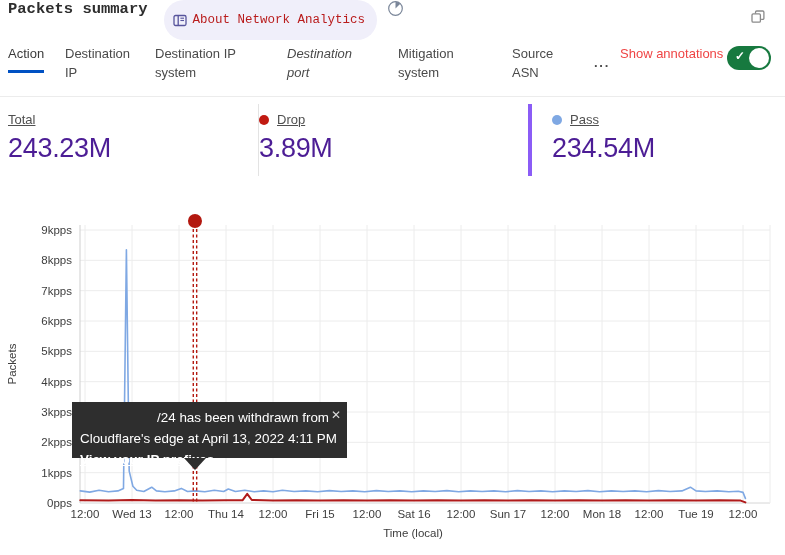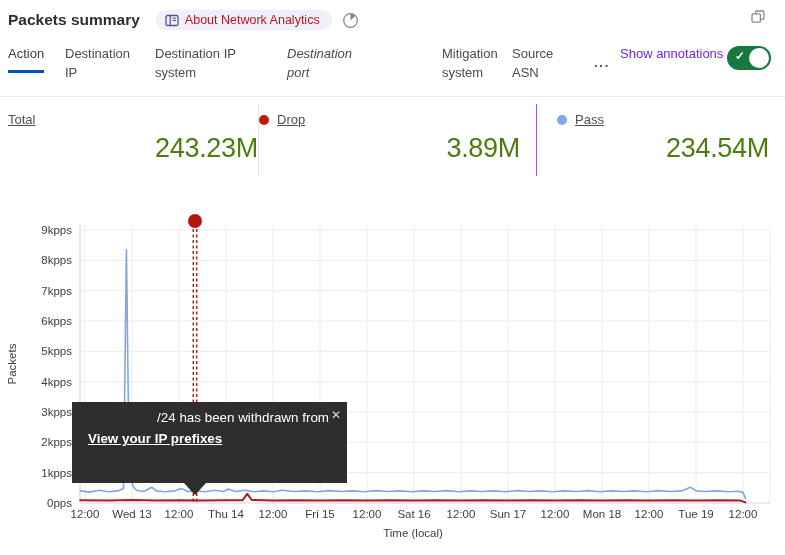--- a/index.html
+++ b/index.html
@@ -1,69 +1,69 @@
 <!DOCTYPE html>
 <html><head>
 <meta charset="utf-8">
 <style>
   html,body{margin:0;padding:0;}
   body{width:785px;height:555px;overflow:hidden;background:#fff;
        font-family:"Liberation Sans",sans-serif;color:#333;position:relative;}
   .root{position:relative;width:785px;height:555px;}
 
   
-  .header{position:absolute;top:0;left:0;right:0;height:40px;display:flex;align-items:center;padding-left:8px;box-sizing:border-box;}
+  .header{position:absolute;top:0;left:0;right:0;height:40px;display:flex;padding-left:8px;box-sizing:border-box;font-family:Liberation Mono, monospace;}
   .title{font-size:15.5px;font-weight:bold;color:#2e2e2e;}
   .badge{display:inline-flex;align-items:center;gap:6px;background:#f0effa;color:#b91c1c;
          border-radius:999px;padding:3px 12px 3px 9px;font-size:12.5px;margin-left:16px;}
   .pie-icon{margin-left:10px;display:inline-flex;}
   .expand{position:absolute;right:18px;top:8px;cursor:pointer;}
 
   
   .tabs{position:absolute;top:45px;left:0;right:0;height:52px;padding-left:8px;display:flex;
         align-items:flex-start;border-bottom:1px solid #ececec;box-sizing:border-box;}
   .tab{font-size:13px;color:#4a4a4a;line-height:1.45;cursor:pointer;box-sizing:border-box;}
   .tab:nth-child(1){width:57px;}
   .tab:nth-child(2){width:90px;}
   .tab:nth-child(3){width:132px;}
   .tab:nth-child(4){width:111px;font-style:italic;}
   .tab:nth-child(5){width:114px;}
   .tab:nth-child(6){width:82px;}
   .tab .lbl{display:inline-block;}
   .tab:nth-child(2) .lbl{max-width:75px;}
   .tab:nth-child(3) .lbl{max-width:96px;}
   .tab:nth-child(4) .lbl{max-width:80px;}
-  .tab:nth-child(5) .lbl{max-width:75px;margin-left:44px;}
+  .tab:nth-child(5) .lbl{max-width:75px;}
   .tab:nth-child(6) .lbl{max-width:55px;}
   .tab.active .lbl{color:#3a3a3a;border-bottom:3px solid #0051c3;padding-bottom:6px;}
   .more-dots{width:26px;margin-top:13px;font-size:13px;letter-spacing:1px;color:#4a4a4a;cursor:pointer;font-weight:bold;}
-  .show-ann{width:107px;font-size:13px;color:#6d28d9;line-height:1.45;}
+  .show-ann{width:107px;font-size:13px;color:#ef4444;line-height:1.45;}
   .toggle{width:44px;height:24px;border-radius:12px;background:#17793f;position:relative;cursor:pointer;margin-top:1px;flex:none;}
   .toggle .check{position:absolute;left:8px;top:3px;color:#fff;font-size:12px;font-weight:bold;}
   .toggle .knob{position:absolute;right:2px;top:2px;width:20px;height:20px;border-radius:50%;background:#fff;}
 
   
   .stats{position:absolute;top:98px;left:0;right:0;height:84px;display:flex;}
   .stat{box-sizing:border-box;padding-top:14px;}
   .stat:nth-child(1){width:258px;padding-left:8px;}
   .stat:nth-child(2){width:262px;border-left:1px solid #e3e3e3;margin:6px 0;}
-  .stat:nth-child(3){flex:1;padding-left:20px;border-left:1px solid #8b5cf6;margin:6px 16px;}
+  .stat:nth-child(3){flex:1;padding-left:20px;border-left:4px solid #8b5cf6;margin:6px 8px;}
   .stat:nth-child(1){margin:6px 0;padding-top:8px;}
   .stat:nth-child(2),.stat:nth-child(3){padding-top:8px;}
   .stat-label{font-size:13px;color:#4f4f4f;display:flex;align-items:center;gap:8px;text-decoration:underline;}
   .dot{width:10px;height:10px;border-radius:50%;display:inline-block;flex:none;}
-  .stat-value{font-size:27px;color:#4d7c0f;margin-top:6px;letter-spacing:-0.3px;text-align:right;}
+  .stat-value{font-size:27px;color:#4c1d95;margin-top:6px;letter-spacing:-0.3px;}
 
   
   svg.chart{position:absolute;left:0;top:0;width:785px;height:555px;}
   svg text{font-family:"Liberation Sans",sans-serif;}
 
   
-  .tooltip{position:absolute;left:72px;top:402px;width:275px;height:81px;background:#2e2e2e;color:#fff;
-           font-size:13.4px;line-height:21px;box-sizing:border-box;padding:5px 10px 0 16px;z-index:5;}
+  .tooltip{position:absolute;left:72px;top:402px;width:275px;height:56px;background:#2e2e2e;color:#fff;
+           font-size:13.4px;line-height:21px;box-sizing:border-box;padding:5px 10px 0 8px;z-index:5;}
   .tooltip .tt1{text-align:right;padding-right:8px;}
   .tooltip .tt-link{text-decoration:underline;cursor:pointer;display:inline-block;font-weight:bold;}
   .tooltip .caret{position:absolute;left:112px;bottom:-12px;width:0;height:0;
                   border-left:11px solid transparent;border-right:11px solid transparent;border-top:12px solid #2e2e2e;}
   .tooltip .close{position:absolute;top:3px;right:6px;color:#dcdcdc;font-size:12px;cursor:pointer;}
 </style>
 </head>
 <body>
 
 <div class="root">
@@ -188,18 +188,19 @@
       <div class="stat-label">
           <span class="dot" style="background: rgb(127, 168, 227);"></span>
           <span>Pass</span>
         </div>
       <div class="stat-value">234.54M</div>
     </div>
   </div>
 
   <div class="tooltip">
     <div class="tt1">/24 has been withdrawn from</div>
+    <div>Cloudflare's edge at April 13, 2022 4:11 PM</div>
     <div><span class="tt-link">View your IP prefixes</span></div>
     <span class="close">✕</span>
     <span class="caret"></span>
   </div>
 
 </div>
 
 </body></html>

